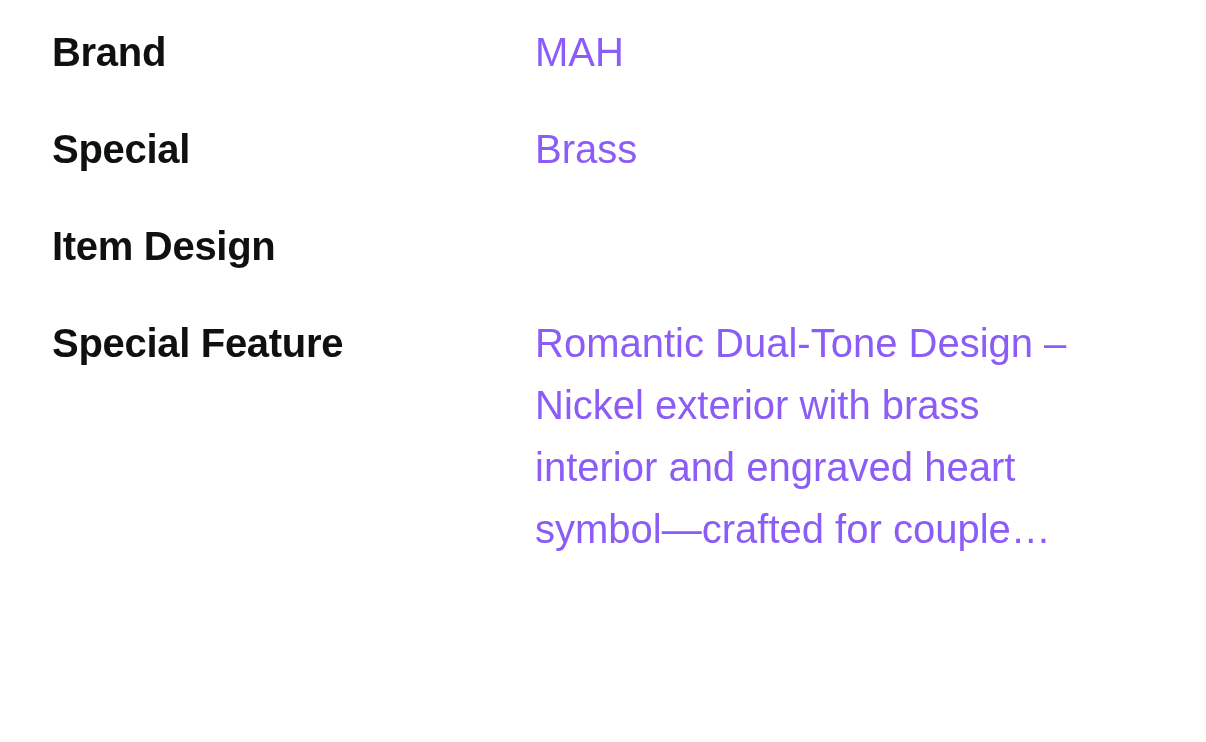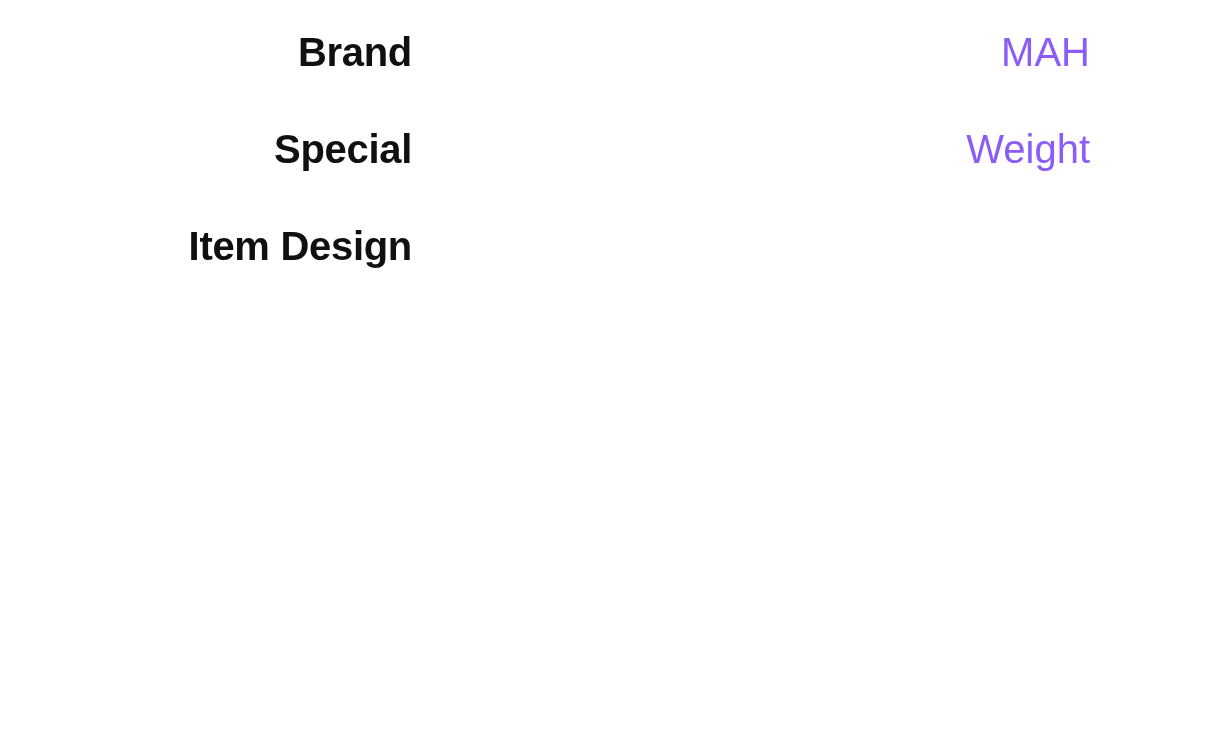--- a/index.html
+++ b/index.html
@@ -9,21 +9,20 @@
   body {
     width: 1206px;
     height: 742px;
     background: #ffffff;
     font-family: "Liberation Sans", sans-serif;
     color: #0f1111;
     overflow: hidden;
   }
   .spec-table {
     padding: 21px 0 0 52px;
-    text-align: right;
   }
   .spec-row {
     display: grid;
     grid-template-columns: 360px 555px;
     column-gap: 123px;
     align-items: start;
     margin-bottom: 35px;
   }
   .spec-label {
     font-size: 40px;
@@ -45,22 +44,26 @@
 
 <div class="spec-table">
 
   <div class="spec-row">
     <div class="spec-label">Brand</div>
     <div class="spec-value">MAH</div>
   </div>
 
   <div class="spec-row">
     <div class="spec-label">Special</div>
-    <div class="spec-value">Weight</div>
+    <div class="spec-value">Brass</div>
   </div>
 
   <div class="spec-row">
     <div class="spec-label">Item Design</div>
   </div>
 
 
+  <div class="spec-row">
+    <div class="spec-label">Special Feature</div>
+    <div class="spec-value">Romantic Dual-Tone Design – Nickel exterior with brass interior and engraved heart symbol—crafted for couple…</div>
+  </div>
 
 </div>
 
 </body></html>

